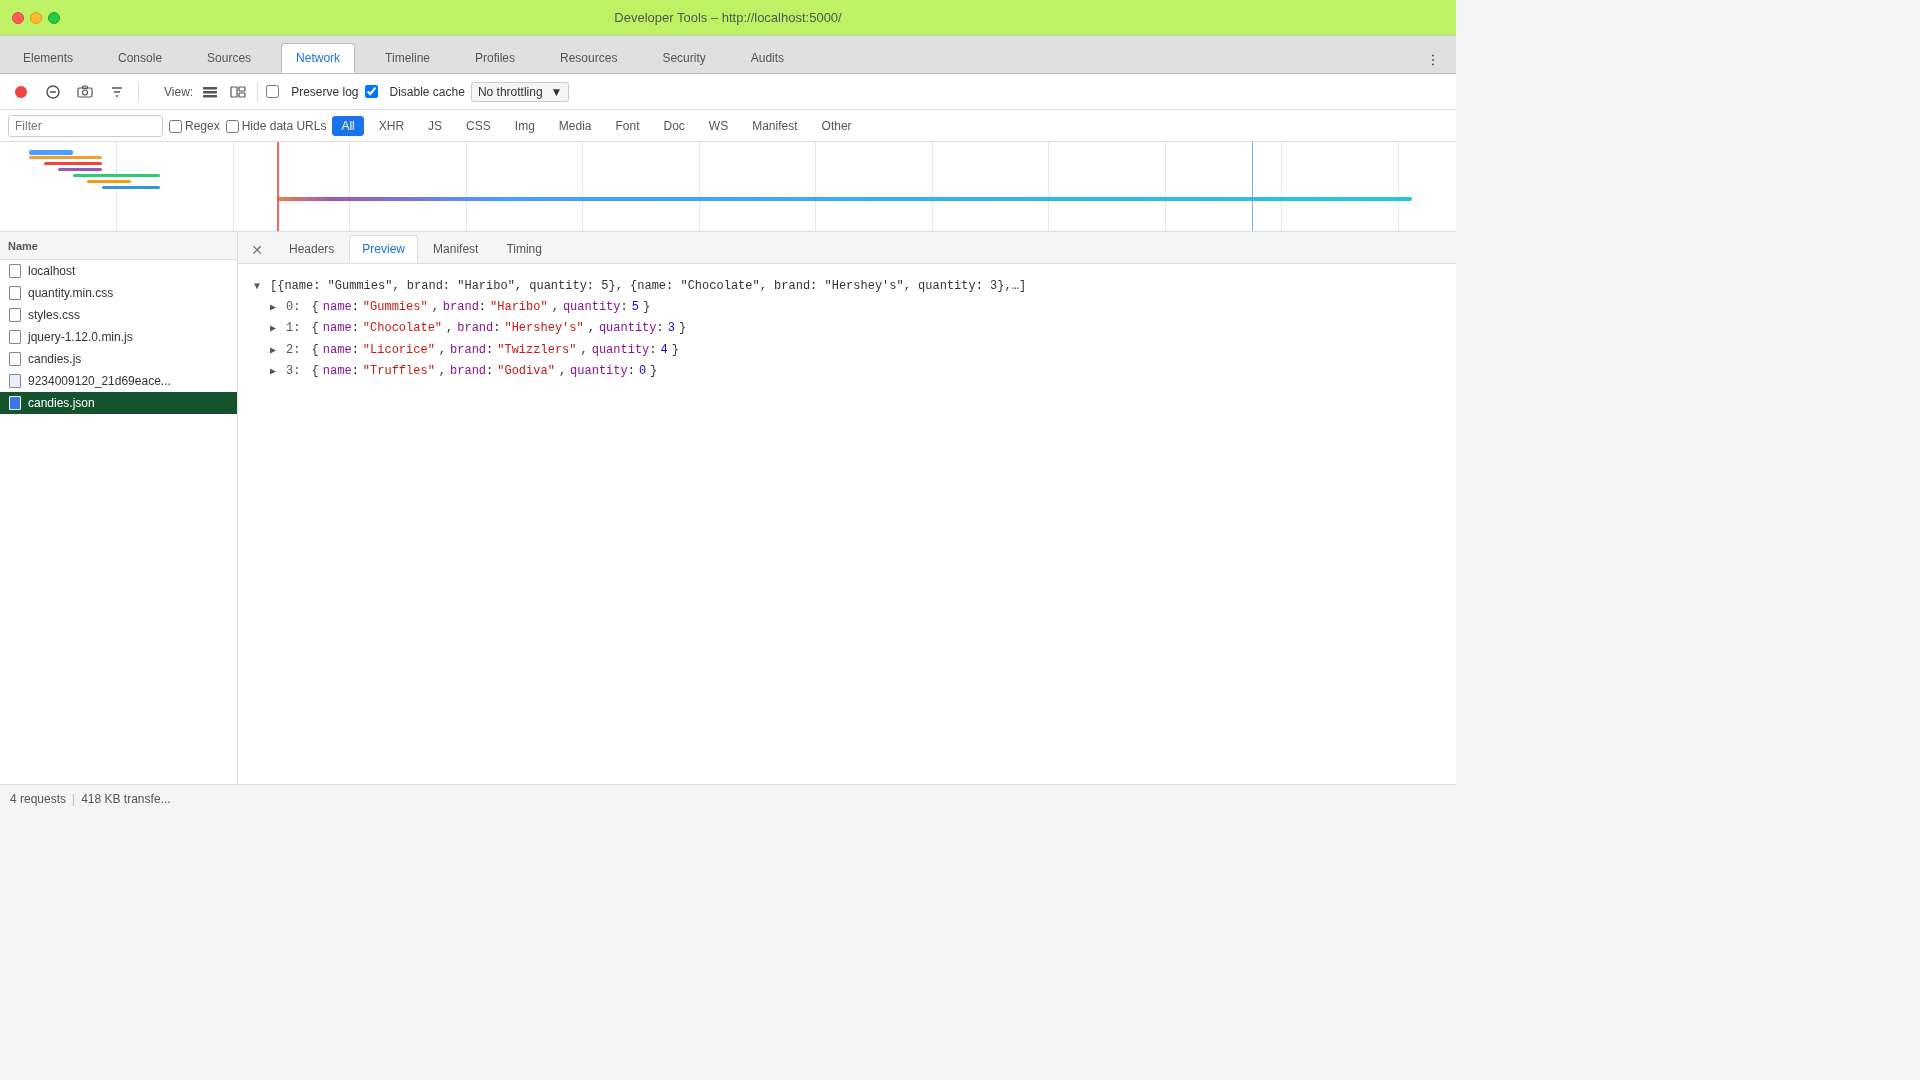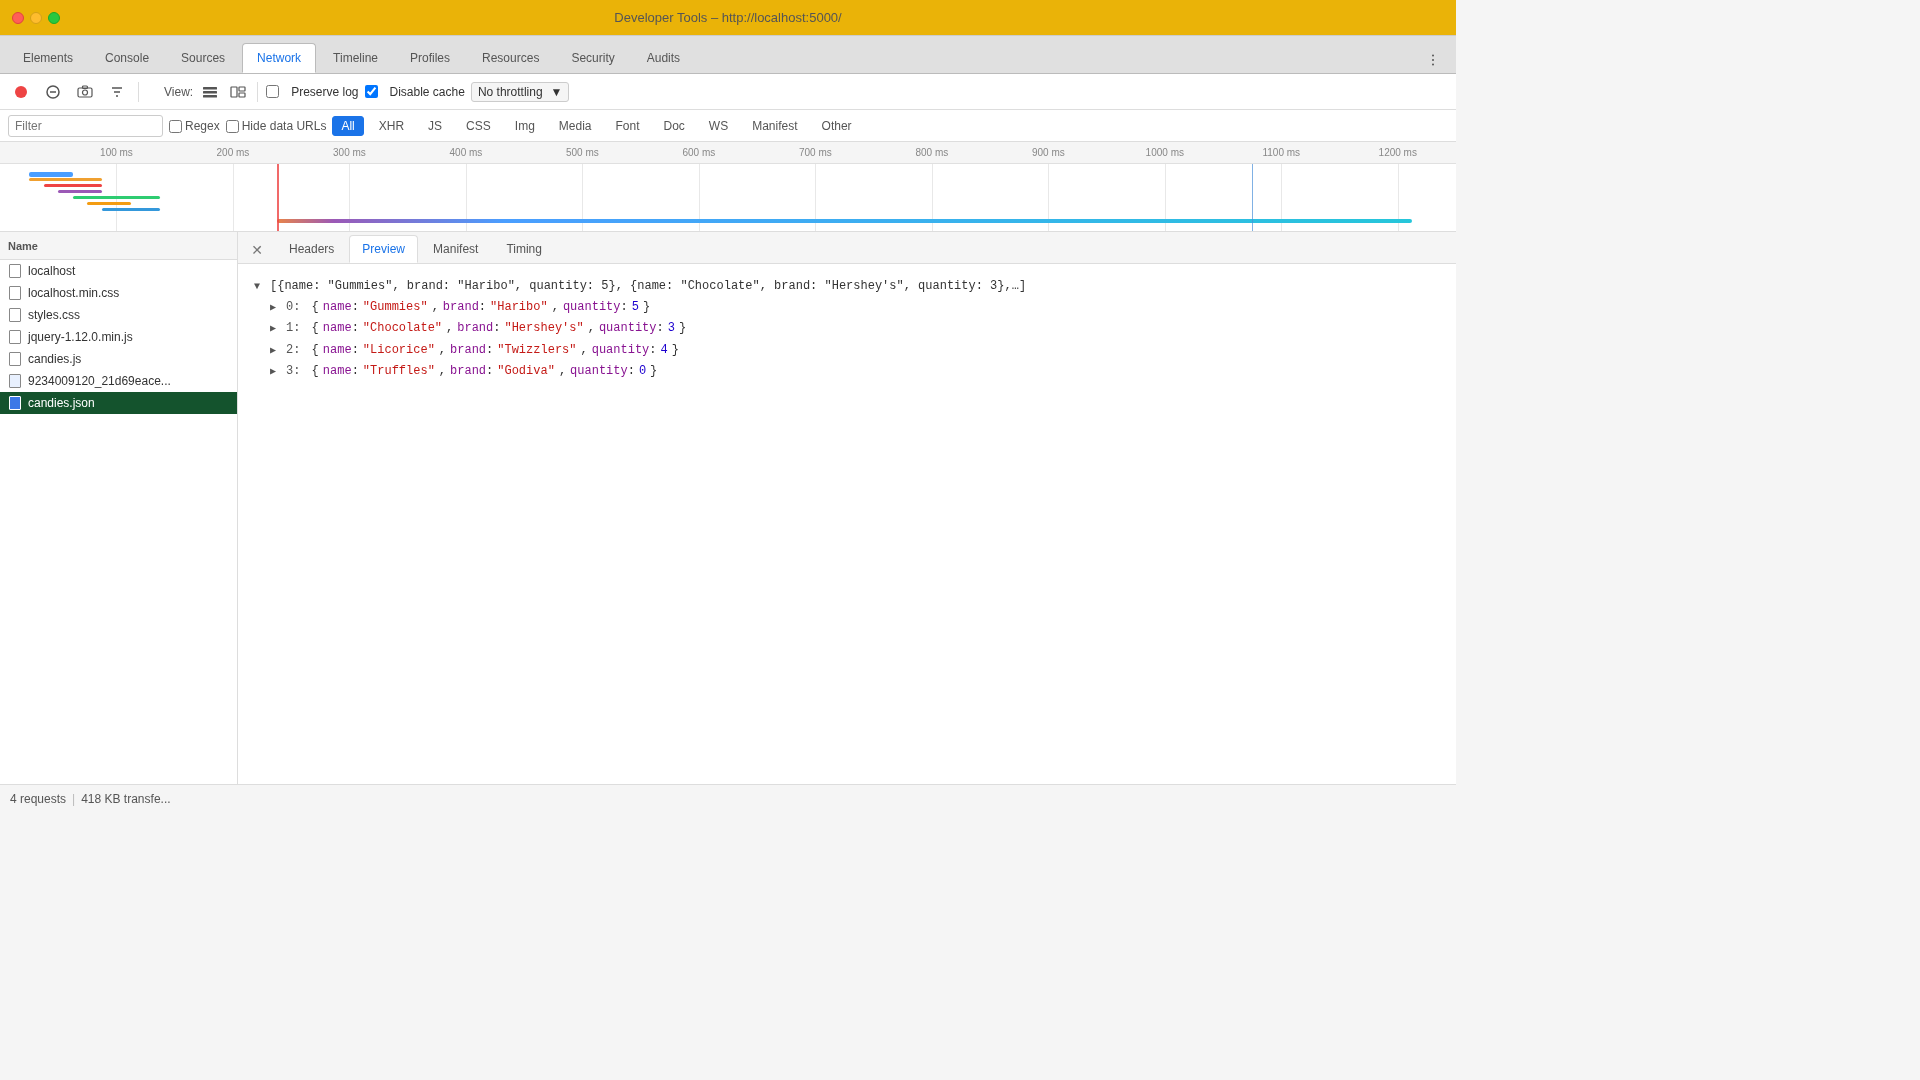--- a/index.html
+++ b/index.html
@@ -8,21 +8,21 @@
       font-size: 12px;
       background: #f5f5f5;
       color: #333;
       width: 1456px;
       height: 812px;
       overflow: hidden;
     }
 
     
     .title-bar {
-      background: #eab308;
+      background: #bef264;
       height: 36px;
       display: flex;
       align-items: center;
       justify-content: center;
       position: relative;
       border-bottom: 1px solid #ccc;
     }
     .traffic-lights {
       position: absolute;
       left: 12px;
@@ -46,21 +46,21 @@
     }
 
     
     .nav-tabs {
       background: #e0e0e0;
       height: 38px;
       display: flex;
       align-items: flex-end;
       padding-left: 8px;
       border-bottom: 1px solid #bbb;
-      gap: 2px;
+      gap: 15px;
     }
     .nav-tab {
       padding: 6px 14px;
       font-size: 12px;
       color: #555;
       cursor: pointer;
       border-radius: 4px 4px 0 0;
       border: 1px solid transparent;
       background: transparent;
       height: 30px;
@@ -522,34 +522,20 @@
   <button class="filter-type-btn">Img</button>
   <button class="filter-type-btn">Media</button>
   <button class="filter-type-btn">Font</button>
   <button class="filter-type-btn">Doc</button>
   <button class="filter-type-btn">WS</button>
   <button class="filter-type-btn">Manifest</button>
   <button class="filter-type-btn">Other</button>
 </div>
 
 <div class="timeline-area">
-  <div class="timeline-ruler">
-    <span class="ruler-tick" style="left: 8%;">100 ms</span>
-    <span class="ruler-tick" style="left: 16%;">200 ms</span>
-    <span class="ruler-tick" style="left: 24%;">300 ms</span>
-    <span class="ruler-tick" style="left: 32%;">400 ms</span>
-    <span class="ruler-tick" style="left: 40%;">500 ms</span>
-    <span class="ruler-tick" style="left: 48%;">600 ms</span>
-    <span class="ruler-tick" style="left: 56%;">700 ms</span>
-    <span class="ruler-tick" style="left: 64%;">800 ms</span>
-    <span class="ruler-tick" style="left: 72%;">900 ms</span>
-    <span class="ruler-tick" style="left: 80%;">1000 ms</span>
-    <span class="ruler-tick" style="left: 88%;">1100 ms</span>
-    <span class="ruler-tick" style="left: 96%;">1200 ms</span>
-  </div>
   <div class="timeline-chart">
 
     <div class="timeline-grid-line" style="left:8%"></div>
     <div class="timeline-grid-line" style="left:16%"></div>
     <div class="timeline-grid-line" style="left:24%"></div>
     <div class="timeline-grid-line" style="left:32%"></div>
     <div class="timeline-grid-line" style="left:40%"></div>
     <div class="timeline-grid-line" style="left:48%"></div>
     <div class="timeline-grid-line" style="left:56%"></div>
     <div class="timeline-grid-line" style="left:64%"></div>
@@ -581,21 +567,21 @@
     <div class="file-item">
       <div class="file-icon">
         <div class="file-icon-doc"></div>
       </div>
       <span>localhost</span>
     </div>
     <div class="file-item">
       <div class="file-icon">
         <div class="file-icon-doc"></div>
       </div>
-      <span>localhost.min.css</span>
+      <span>quantity.min.css</span>
     </div>
     <div class="file-item">
       <div class="file-icon">
         <div class="file-icon-doc"></div>
       </div>
       <span>styles.css</span>
     </div>
     <div class="file-item">
       <div class="file-icon">
         <div class="file-icon-doc"></div>

